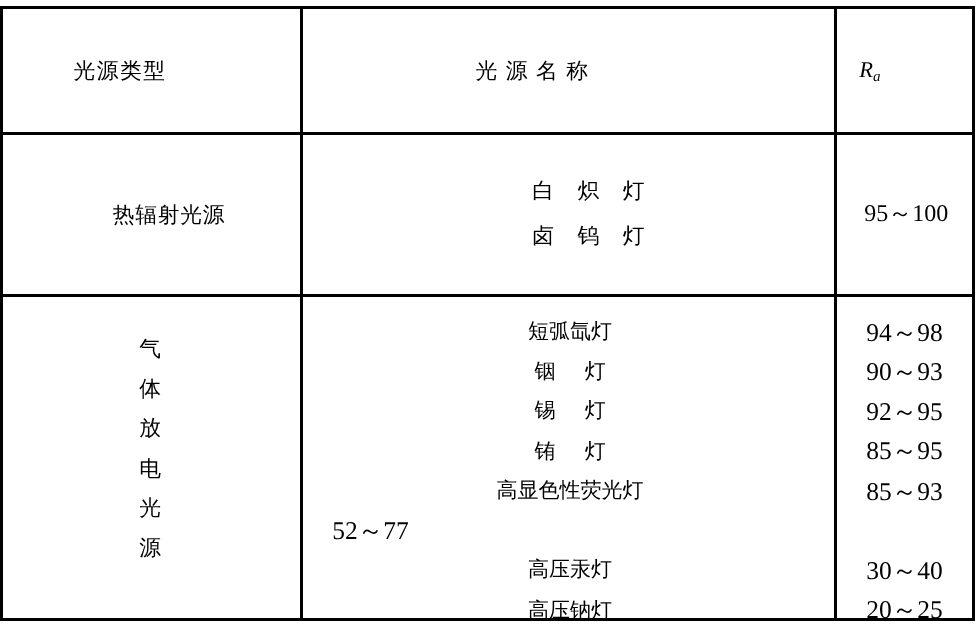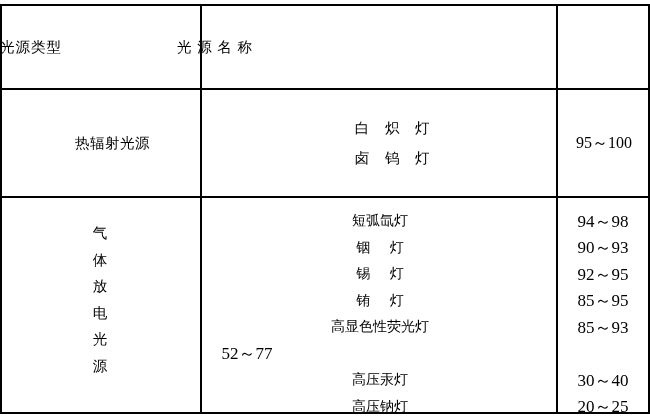--- a/index.html
+++ b/index.html
@@ -37,22 +37,22 @@
   
   .header-row {
     position: absolute;
     left: 0;
     top: 6px;
     width: 650px;
     height: 82px;
     display: flex;
     align-items: center;
   }
-  .cell-type   { width: 160px; }
-  .cell-name   { width: 356px; text-align: left; padding-left: 17px; }
+  .cell-type   { width: 160px; text-align: center; }
+  .cell-name   { width: 356px; text-align: center; padding-left: 17px; }
   .cell-ra     { width: 94px;  text-align: center; }
 
   .hdr-text {
     font-size: 14.5px;
     letter-spacing: 1px;
   }
   .ra {
     font-family: "Liberation Serif", serif;
     font-style: italic;
     font-size: 15px;
@@ -153,20 +153,23 @@
   <div class="rule v-c2"></div>
   <div class="rule v-right"></div>
 
   <div class="header-row">
     <div class="cell-type">
       <span class="hdr-text">光源类型</span>
     </div>
     <div class="cell-name">
       <span class="hdr-text">光 源 名 称</span>
     </div>
+    <div class="cell-ra">
+      <span class="ra"><span>R</span><sub>a</sub></span>
+    </div>
   </div>
 
   <div class="therm-block">
     <div class="therm-label">热辐射光源</div>
     <div class="therm-names">
       <div>白 炽 灯</div>
       <div>卤 钨 灯</div>
     </div>
     <div class="therm-ra">95～100</div>
   </div>

